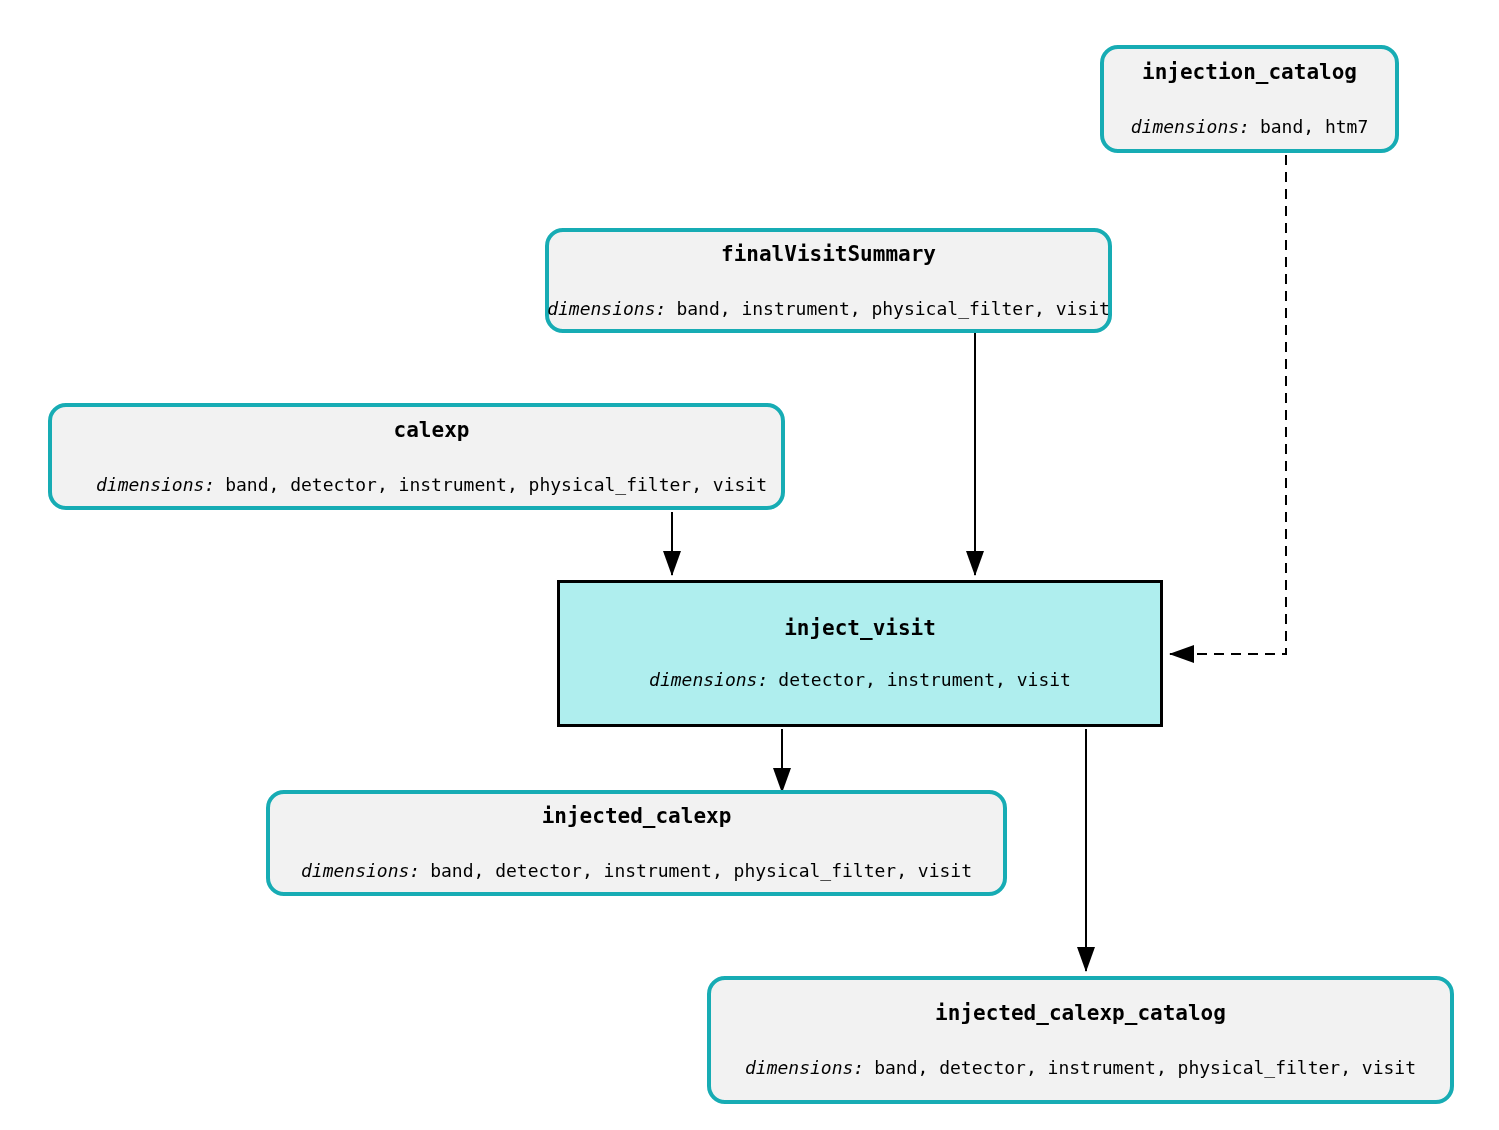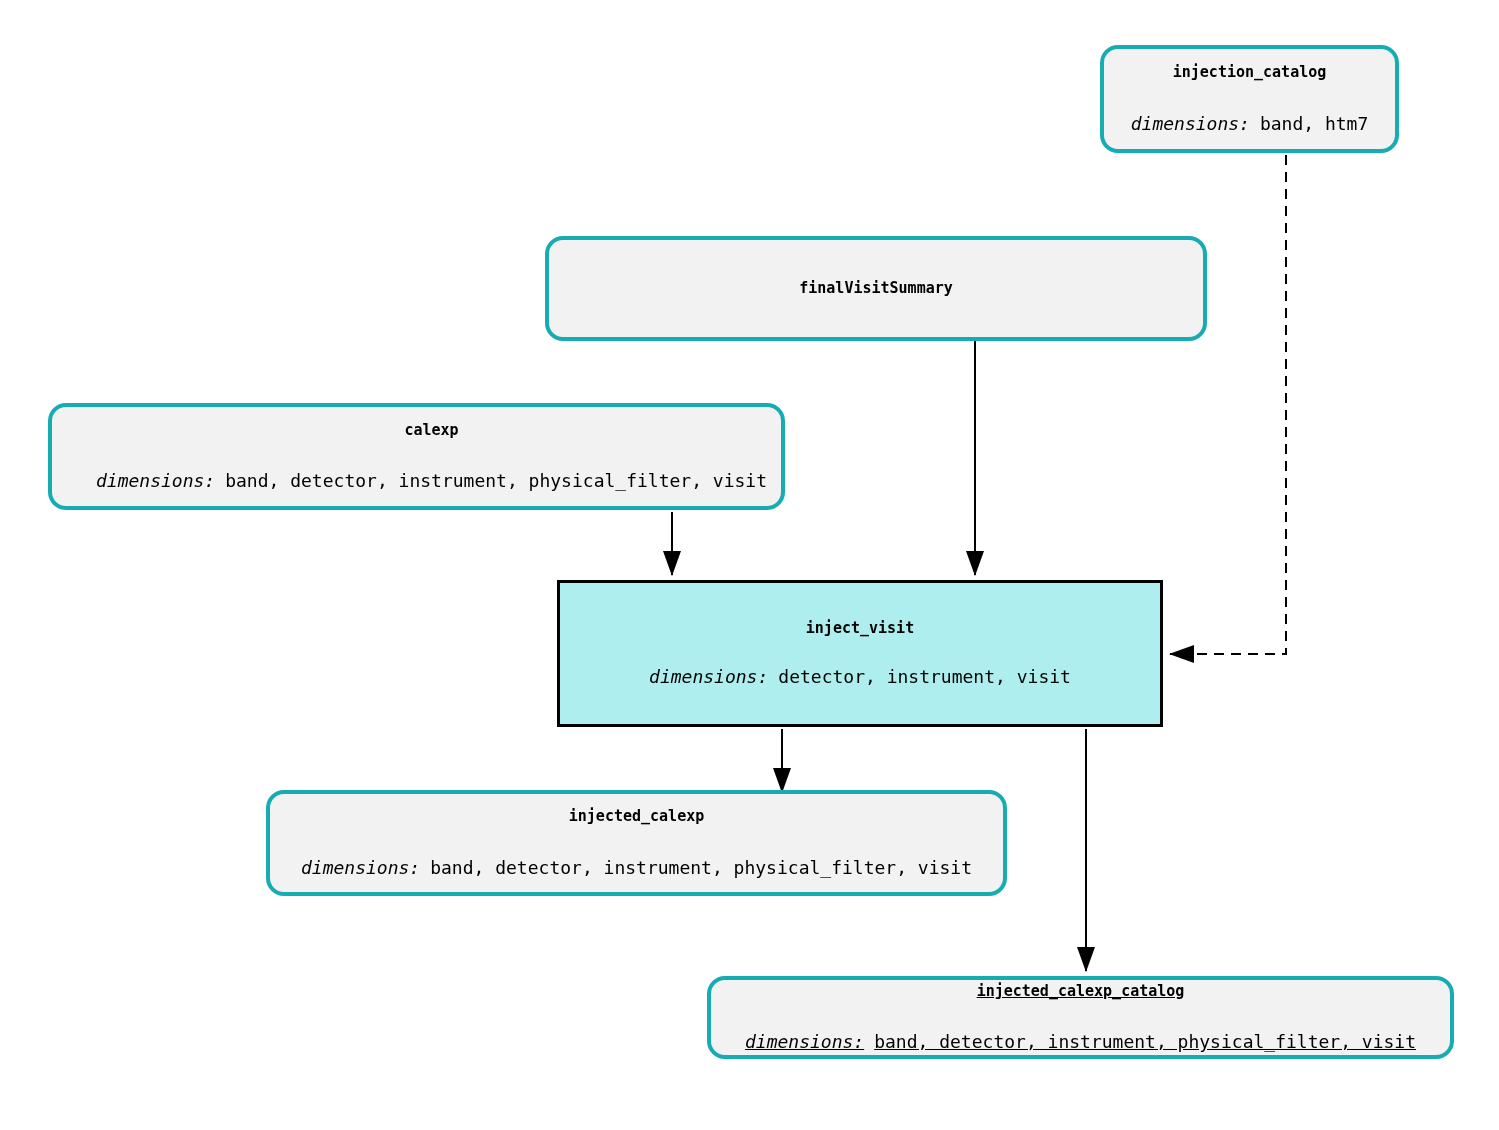--- a/index.html
+++ b/index.html
@@ -39,21 +39,21 @@
     border-radius: 18px;
     gap: 17px;
   }
   .node.task {
     background: var(--task-fill, #afeeee);
     border: 3px solid var(--task-border, #000000);
     border-radius: 0;
     gap: 14px;
   }
   .node-title {
-    font-size: 15px;
+    font-size: 21px;
     font-weight: bold;
     line-height: 1.1;
     white-space: nowrap;
     text-align: right;
   }
   .node-line {
     font-size: 18px;
     line-height: 1.1;
     white-space: nowrap;
     margin-top: 16px;
@@ -89,22 +89,25 @@
     <path class="edge" d="M1086,729 V971" marker-end="url(#arrowhead)"></path>
   </svg>
 
   <div class="node dataset" style="left:1100px; top:45px; width:299px; height:108px;">
     <div class="node-title">injection_catalog</div>
     <div class="node-line">
       <span class="dim-label">dimensions:</span><span class="dim-value">band, htm7</span>
     </div>
   </div>
 
-  <div class="node dataset" style="left:545px; top:236px; width:662px; height:105px;">
+  <div class="node dataset" style="left:545px; top:228px; width:567px; height:105px;">
     <div class="node-title">finalVisitSummary</div>
+    <div class="node-line">
+      <span class="dim-label">dimensions:</span><span class="dim-value">band, instrument, physical_filter, visit</span>
+    </div>
   </div>
 
   <div class="node dataset" style="left:48px; top:403px; width:737px; height:107px;padding-left:30px;">
     <div class="node-title">calexp</div>
     <div class="node-line">
       <span class="dim-label">dimensions:</span><span class="dim-value">band, detector, instrument, physical_filter, visit</span>
     </div>
   </div>
 
   <div class="node task" style="left:557px; top:580px; width:606px; height:147px;">
@@ -114,20 +117,20 @@
     </div>
   </div>
 
   <div class="node dataset" style="left:266px; top:790px; width:741px; height:106px;">
     <div class="node-title">injected_calexp</div>
     <div class="node-line">
       <span class="dim-label">dimensions:</span><span class="dim-value">band, detector, instrument, physical_filter, visit</span>
     </div>
   </div>
 
-  <div class="node dataset" style="left:707px; top:976px; width:747px; height:83px;text-decoration:underline;">
+  <div class="node dataset" style="left:707px; top:976px; width:747px; height:128px;">
     <div class="node-title">injected_calexp_catalog</div>
     <div class="node-line">
       <span class="dim-label">dimensions:</span><span class="dim-value">band, detector, instrument, physical_filter, visit</span>
     </div>
   </div>
 
 </div>
 
 </body></html>

